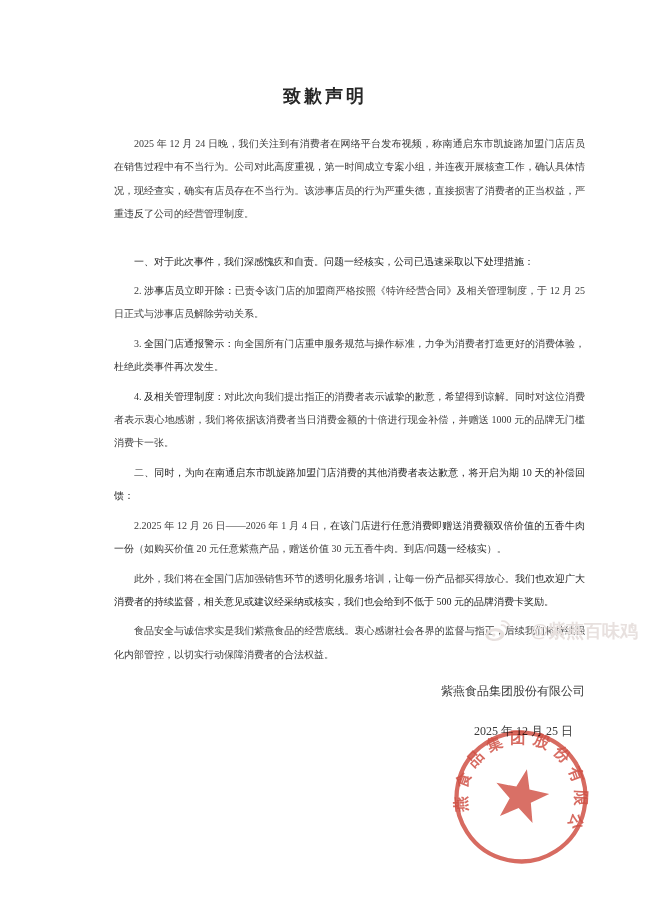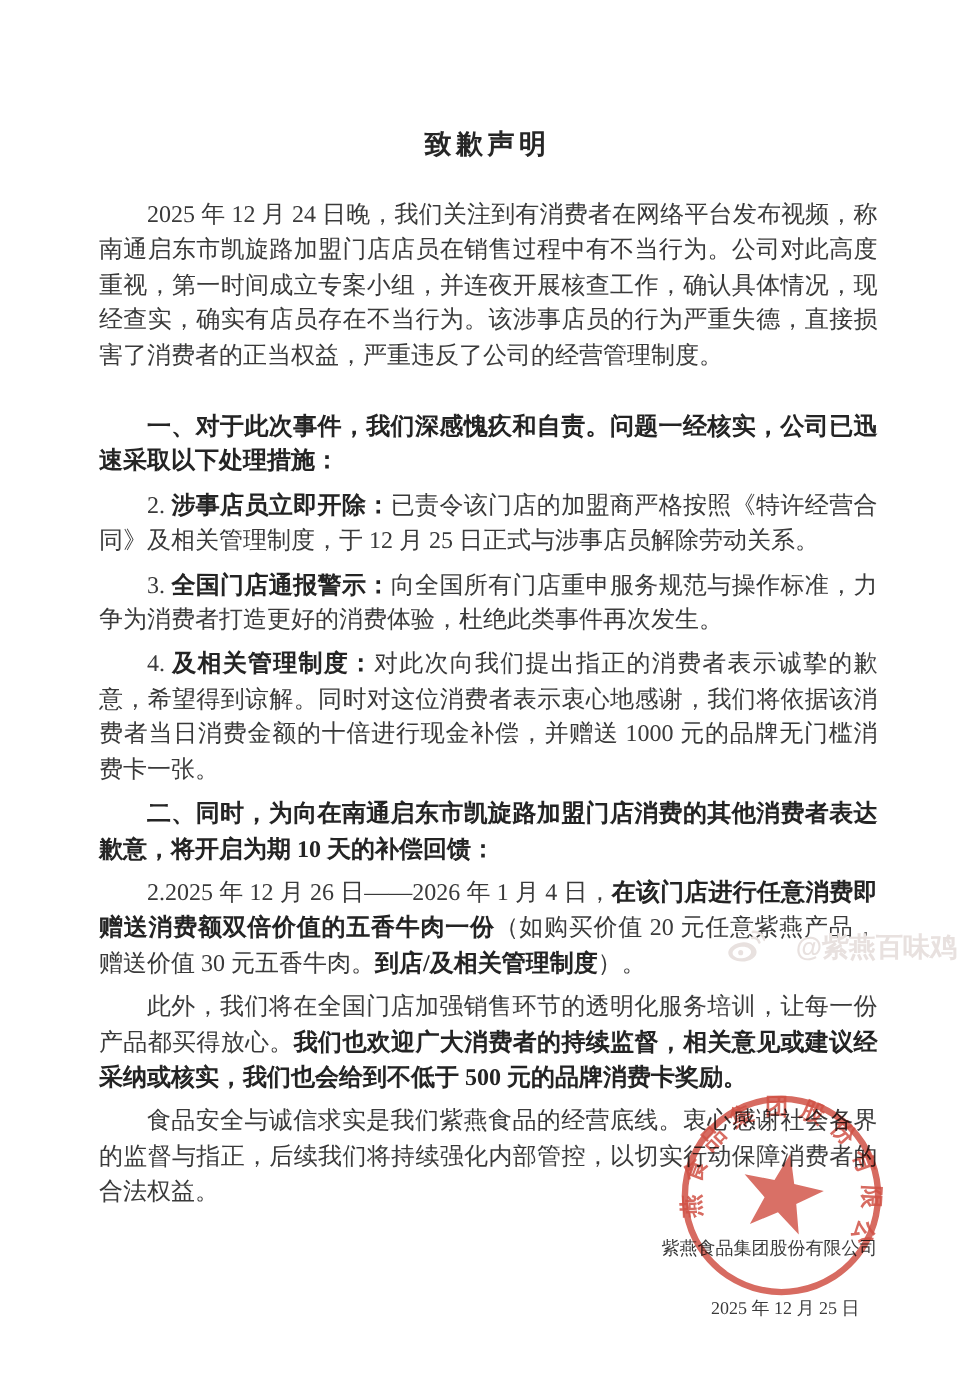--- a/index.html
+++ b/index.html
@@ -11,28 +11,29 @@
   .page{
     position:relative;width:650px;height:653px;background:#ffffff;
     color:#3a3a3a;
   }
   .doc-title{
     margin:0;padding-top:84px;text-align:center;
     font-size:18px;font-weight:bold;letter-spacing:3px;color:#262626;
   }
   .doc-body{
     padding:24px 65px 0 66px;
-    font-size:16px;line-height:23.4px;
+    font-size:10px;line-height:23.4px;
     text-align:justify;
+    margin-left:48px;
   }
   .doc-body p{
     margin:0 0 6px 0;text-indent:2em;
   }
   p.sec-one{margin-top:24px;}
-  .b{font-weight:bold;color:#242424;}
+  .b{font-weight:normal;color:#242424;}
   .sig-block{
     padding:6px 65px 0 0;text-align:right;
     font-size:12px;color:#3a3a3a;
   }
   .sig-company{margin:0;line-height:26px;}
   .sig-date{margin:12px;line-height:30px;}
   .seal{
     position:absolute;left:450px;top:726px;width:142px;height:142px;
     transform:rotate(12deg);opacity:0.88;mix-blend-mode:multiply;
     pointer-events:none;
@@ -59,21 +60,21 @@
 
     <p><span>2. </span><span class="b">涉事店员立即开除：</span><span>已责令该门店的加盟商严格按照《特许经营合同》及相关管理制度，于 12 月 25 日正式与涉事店员解除劳动关系。</span></p>
 
     <p><span>3. </span><span class="b">全国门店通报警示：</span><span>向全国所有门店重申服务规范与操作标准，力争为消费者打造更好的消费体验，杜绝此类事件再次发生。</span></p>
 
     <p><span>4. </span><span class="b">及相关管理制度：</span><span>对此次向我们提出指正的消费者表示诚挚的歉意，希望得到谅解。同时对这位消费者表示衷心地感谢，我们将依据该消费者当日消费金额的十倍进行现金补偿，并赠送 1000 元的品牌无门槛消费卡一张。</span></p>
 
     <p><span class="b">二、同时，为向在南通启东市凯旋路加盟门店消费的其他消费者表达歉意，将开启为期 10 天的补偿回馈：</span></p>
 
 
-    <p><span>2.2025 年 12 月 26 日——2026 年 1 月 4 日，</span><span class="b">在该门店进行任意消费即赠送消费额双倍价值的五香牛肉一份</span><span>（如购买价值 20 元任意紫燕产品，赠送价值 30 元五香牛肉。</span><span class="b">到店/及相关管理制度</span><span>）。</span></p>
+    <p><span>2.2025 年 12 月 26 日——2026 年 1 月 4 日，</span><span class="b">在该门店进行任意消费即赠送消费额双倍价值的五香牛肉一份</span><span>（如购买价值 20 元任意紫燕产品，赠送价值 30 元五香牛肉。</span><span class="b">到店/问题一经核实</span><span>）。</span></p>
 
     <p><span>此外，我们将在全国门店加强销售环节的透明化服务培训，让每一份产品都买得放心。</span><span class="b">我们也欢迎广大消费者的持续监督，相关意见或建议经采纳或核实，我们也会给到不低于 500 元的品牌消费卡奖励。</span></p>
 
     <p><span>食品安全与诚信求实是我们紫燕食品的经营底线。衷心感谢社会各界的监督与指正，后续我们将持续强化内部管控，以切实行动保障消费者的合法权益。</span></p>
   </div>
 
   <div class="sig-block">
     <p class="sig-company">紫燕食品集团股份有限公司</p>
     <p class="sig-date">2025 年 12 月 25 日</p>
   </div>

